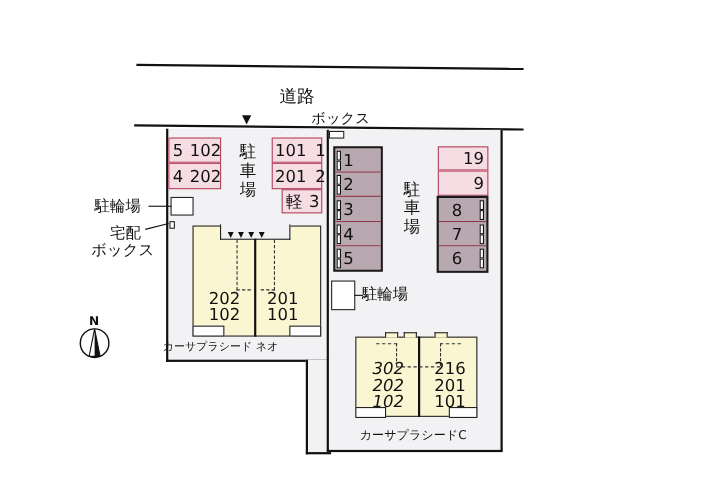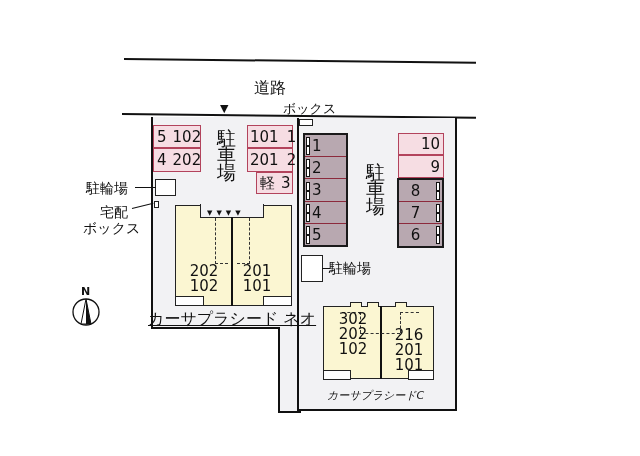--- a/index.html
+++ b/index.html
@@ -11,21 +11,21 @@
   .txt { position: absolute; white-space: nowrap; line-height: 1; }
   .pink-slot { position: absolute; background: #f6dde3; border: 1px solid #b3435c; box-sizing: border-box;
                font-size: 15px; display: flex; align-items: center; }
   .dark-slot { position: absolute; background: #b8a8b0; border-bottom: 1px solid #8c2a3c; box-sizing: border-box;
                font-size: 15px; display: flex; align-items: center; }
   .dark-group { position: absolute; border: 2px solid #1a1a1a; box-sizing: border-box; background: #b8a8b0; }
   .stopper { position: absolute; width: 4px; height: 9px; border: 1px solid #111; background: #fff; box-sizing: border-box; }
   .bldg { position: absolute; background: #fbf6d2; border: 1.5px solid #222; box-sizing: border-box; }
   .unitnums { position: absolute; font-size: 15px; line-height: 15px; text-align: center; }
   .whitebox { position: absolute; background: #fff; border: 1.5px solid #222; box-sizing: border-box; }
-  .vtext { position: absolute; font-size: 19px; line-height: 17px; width: 16px; text-align: left; }
+  .vtext { position: absolute; font-size: 15px; line-height: 17px; width: 16px; text-align: right; }
 </style>
 </head>
 <body>
 
 <div class="line" style="left:124px; top:58px; width:352px; height:2px; transform:rotate(0.6deg); transform-origin:left;"></div>
 
 <div class="txt" style="left:210px; top:80px; font-size:16px;margin-left:44px;">道路</div>
 <div class="txt" style="left:220px; top:103px; font-size:11px;">▼</div>
 <div class="txt" style="left:283px; top:102px; font-size:13px;">ボックス</div>
 
@@ -89,21 +89,21 @@
 <div class="unitnums" style="left:186px; top:264px; width:36px;">
   <div>202</div>
   <div>102</div>
 </div>
 <div class="unitnums" style="left:239px; top:264px; width:36px;">
   <div>201</div>
   <div>101</div>
 </div>
 <div class="whitebox" style="left:175px; top:296px; width:29px; height:10px;"></div>
 <div class="whitebox" style="left:263px; top:296px; width:29px; height:10px;"></div>
-<div class="txt" style="left:148px; top:311px; font-size:16px;text-decoration:underline;">カーサプラシード ネオ</div>
+<div class="txt" style="left:148px; top:311px; font-size:10px;">カーサプラシード ネオ</div>
 
 <div class="dark-group" style="left:303px; top:133px; width:45px; height:114px;"></div>
 <div class="dark-slot" style="left:305px; top:135px; width:41px; height:22px; padding-left:7px;">
     <span>1</span>
   </div>
 <div class="dark-slot" style="left:305px; top:157px; width:41px; height:22px; padding-left:7px;">
     <span>2</span>
   </div>
 <div class="dark-slot" style="left:305px; top:179px; width:41px; height:23px; padding-left:7px;">
     <span>3</span>
@@ -121,21 +121,21 @@
 <div class="stopper" style="left:306px; top:182px;"></div>
 <div class="stopper" style="left:306px; top:191px;"></div>
 <div class="stopper" style="left:306px; top:204px;"></div>
 <div class="stopper" style="left:306px; top:213px;"></div>
 <div class="stopper" style="left:306px; top:226px;"></div>
 <div class="stopper" style="left:306px; top:235px;"></div>
 
 <div class="vtext" style="left:366px; top:164px;">駐車場</div>
 
 <div class="pink-slot" style="left:398px; top:133px; width:46px; height:22px; justify-content:flex-end; padding-right:3px;">
-    <span>10</span>
+    <span>19</span>
   </div>
 <div class="pink-slot" style="left:398px; top:155px; width:46px; height:23px; justify-content:flex-end; padding-right:3px;">
     <span>9</span>
   </div>
 
 <div class="dark-group" style="left:397px; top:178px; width:47px; height:70px;"></div>
 <div class="dark-slot" style="left:399px; top:180px; width:43px; height:22px; justify-content:center; padding-right:10px;">
     <span>8</span>
   </div>
 <div class="dark-slot" style="left:399px; top:202px; width:43px; height:22px; justify-content:center; padding-right:10px;">
@@ -156,25 +156,25 @@
 <div class="txt" style="left:329px; top:261px; font-size:14px;">駐輪場</div>
 
 <div class="bldg" style="left:323px; top:306px; width:111px; height:73px;"></div>
 <div class="abs" style="left:350px; top:302px; width:12px; height:5px; background:#fbf6d2; border:1.5px solid #222; border-bottom:none; box-sizing:border-box;"></div>
 <div class="abs" style="left:367px; top:302px; width:12px; height:5px; background:#fbf6d2; border:1.5px solid #222; border-bottom:none; box-sizing:border-box;"></div>
 <div class="abs" style="left:395px; top:302px; width:12px; height:5px; background:#fbf6d2; border:1.5px solid #222; border-bottom:none; box-sizing:border-box;"></div>
 <div class="line" style="left:380px; top:306px; width:1.5px; height:73px;"></div>
 <div class="abs" style="left:342px; top:312px; width:18px; height:20px; border-top:1.5px dashed #333; border-right:1.5px dashed #333;"></div>
 <div class="abs" style="left:400px; top:312px; width:18px; height:20px; border-top:1.5px dashed #333; border-left:1.5px dashed #333;"></div>
 <div class="abs" style="left:360px; top:333px; width:40px; height:0; border-top:1.5px dashed #333;"></div>
-<div class="unitnums" style="left:335px; top:312px; width:36px;">
+<div class="unitnums" style="left:335px; top:328px; width:36px;font-style:italic;">
   <div>302</div>
   <div>202</div>
   <div>102</div>
 </div>
 <div class="unitnums" style="left:391px; top:328px; width:36px;">
   <div>216</div>
   <div>201</div>
   <div>101</div>
 </div>
 <div class="whitebox" style="left:323px; top:370px; width:28px; height:10px;"></div>
 <div class="whitebox" style="left:408px; top:370px; width:26px; height:10px;"></div>
-<div class="txt" style="left:327px; top:390px; font-size:11px;font-style:italic;">カーサプラシードC</div>
+<div class="txt" style="left:327px; top:390px; font-size:11px;">カーサプラシードC</div>
 
 </body></html>

